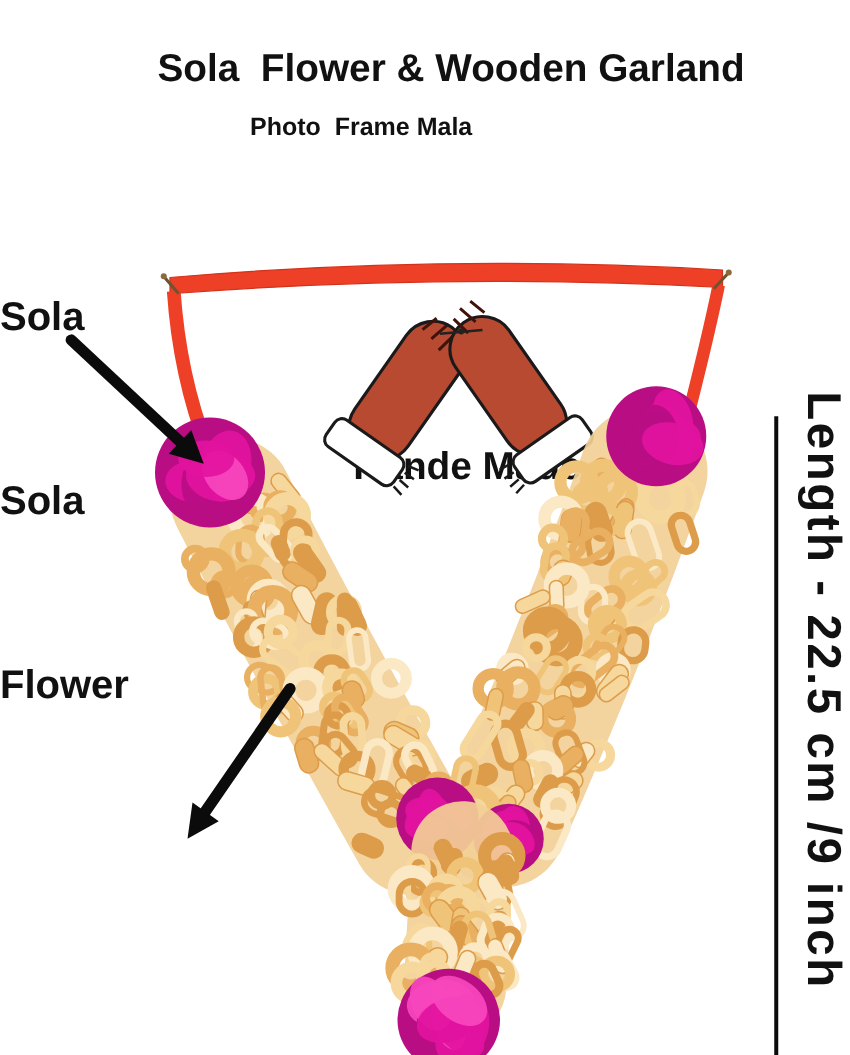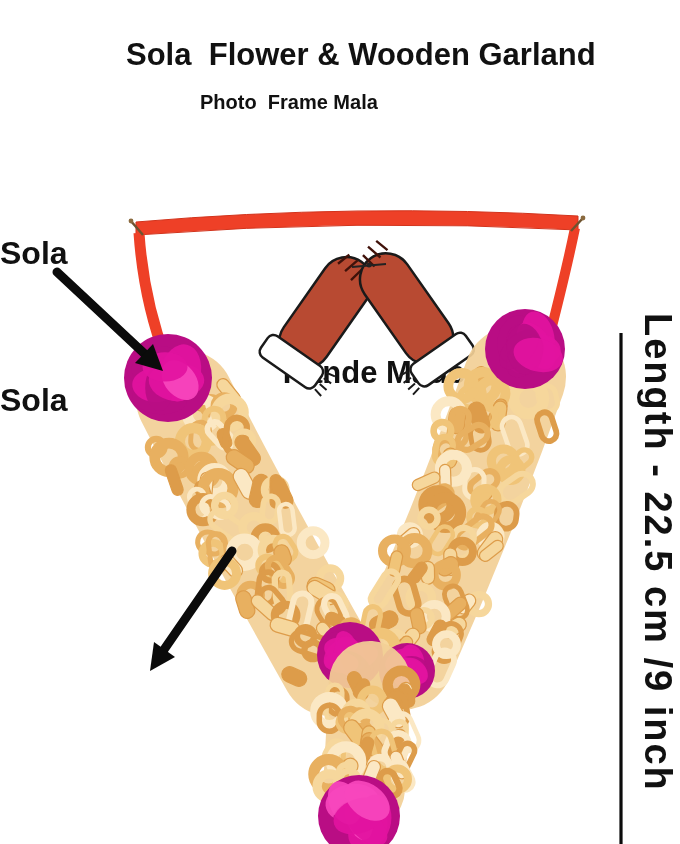--- a/index.html
+++ b/index.html
@@ -23,20 +23,21 @@
 <body>
 
 <div class="stage">
 
   <div class="t title1">Sola  Flower &amp; Wooden Garland</div>
   <div class="t title2">Photo  Frame Mala</div>
 
   <div class="t side-label">
     <div>Sola</div>
     <div>Sola</div>
+    <div>Flower</div>
   </div>
 
   <div class="t handmade">Hande Made</div>
   <div class="t length">Length - 22.5 cm /9 inch</div>
 
   <svg class="scene" width="680" height="844" viewBox="0 0 680 844">
 
     <g>
       <path d="M136,198 Q357,181 578,193 L578,179 Q357,166 136,185 Z" fill="#ee4027" stroke="#d2331c" stroke-width="1"></path>
       <path d="M139,196 C142,240 150,280 166,322" fill="none" stroke="#ee4027" stroke-width="11"></path>

